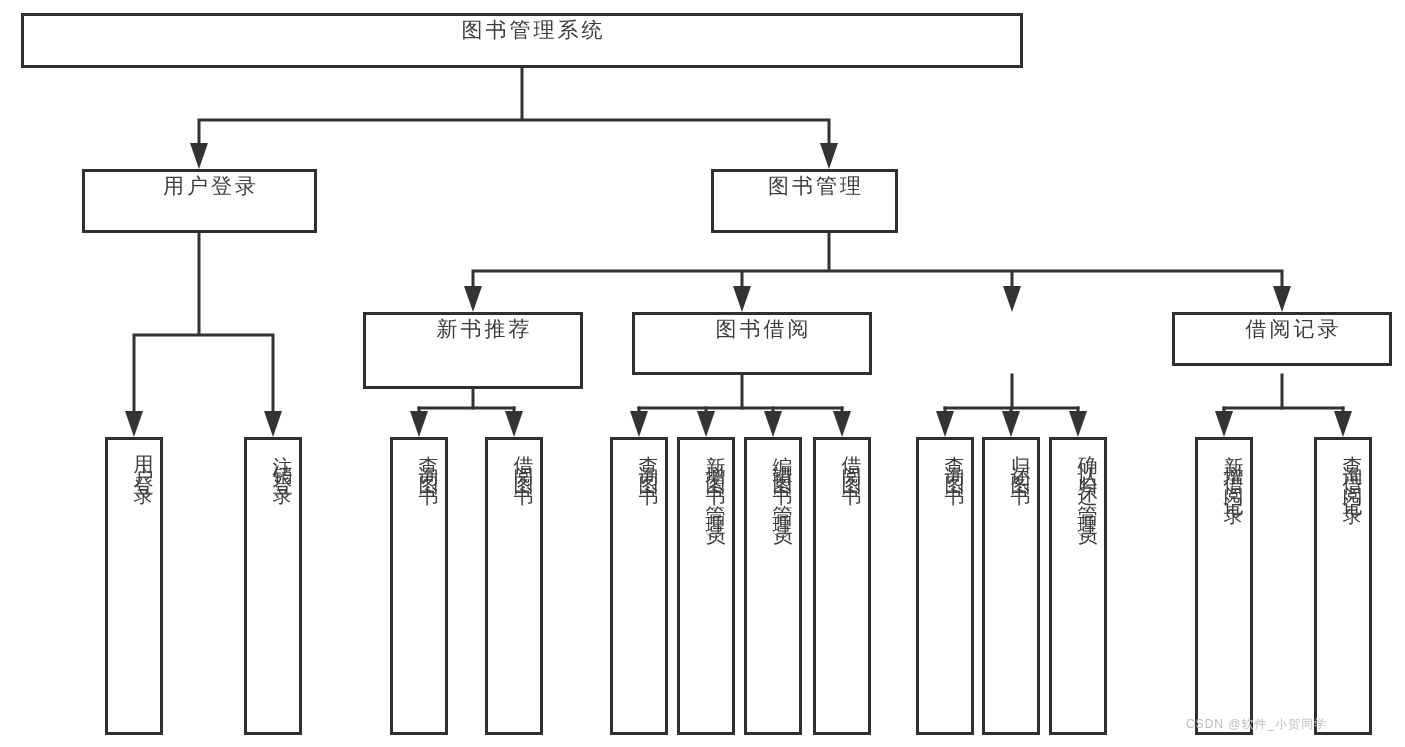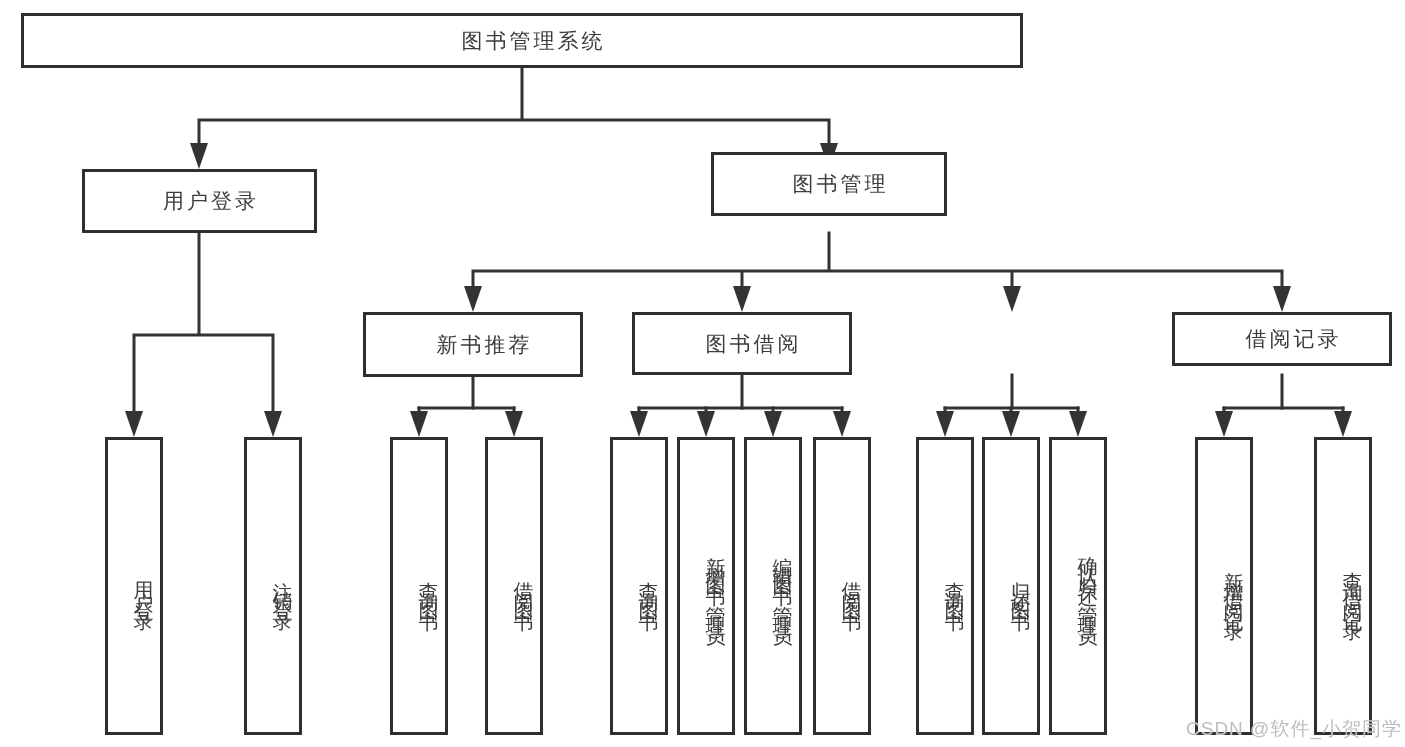--- a/index.html
+++ b/index.html
@@ -17,21 +17,21 @@
     width:1405px;height:747px;
     background:var(--bg);
     overflow:hidden;
   }
   svg.wires{position:absolute;left:0;top:0;z-index:1;}
   .box{
     position:absolute;
     z-index:2;
     background:var(--bg);
     border:3px solid var(--border);
-    display:flex;align-items:center;justify-content:center;
+    display:flex;align-items:flex-start;justify-content:center;
     color:var(--text);
     padding-left:20px;
   }
   .h-label{
     font-size:21px;
     letter-spacing:3px;
     white-space:nowrap;
     text-indent:3px;
   }
   .leaf{top:437px;width:58px;height:298px;}
@@ -40,21 +40,21 @@
     text-orientation:mixed;
     font-size:20px;
     letter-spacing:10px;
     line-height:1.1;
     white-space:nowrap;
   }
   .watermark{
     position:absolute;
     left:1186px;top:716px;
     z-index:5;
-    font-size:19px;
+    font-size:12px;
     color:var(--watermark);
     white-space:nowrap;
     letter-spacing:1px;
     text-shadow:0 0 1px rgba(255,255,255,.7);
   }
 </style>
 </head>
 <body>
 
 <div class="stage">
@@ -91,28 +91,28 @@
     </g>
   </svg>
 
   <div class="box" style="left:21px;top:13px;width:1002px;height:55px">
     <span class="h-label">图书管理系统</span>
   </div>
 
   <div class="box" style="left:82px;top:169px;width:235px;height:64px">
     <span class="h-label">用户登录</span>
   </div>
-  <div class="box" style="left:711px;top:152px;width:236px;height:64px">
+  <div class="box" style="left:711px;top:169px;width:187px;height:64px">
     <span class="h-label">图书管理</span>
   </div>
 
-  <div class="box" style="left:363px;top:312px;width:220px;height:65px">
+  <div class="box" style="left:363px;top:312px;width:220px;height:77px">
     <span class="h-label">新书推荐</span>
   </div>
-  <div class="box" style="left:632px;top:312px;width:220px;height:63px">
+  <div class="box" style="left:632px;top:312px;width:240px;height:63px">
     <span class="h-label">图书借阅</span>
   </div>
   <div class="box" style="left:1172px;top:312px;width:220px;height:54px">
     <span class="h-label">借阅记录</span>
   </div>
 
   <div class="box leaf" style="left:105px">
     <span class="v-label">用户登录</span>
   </div>
   <div class="box leaf" style="left:244px">

